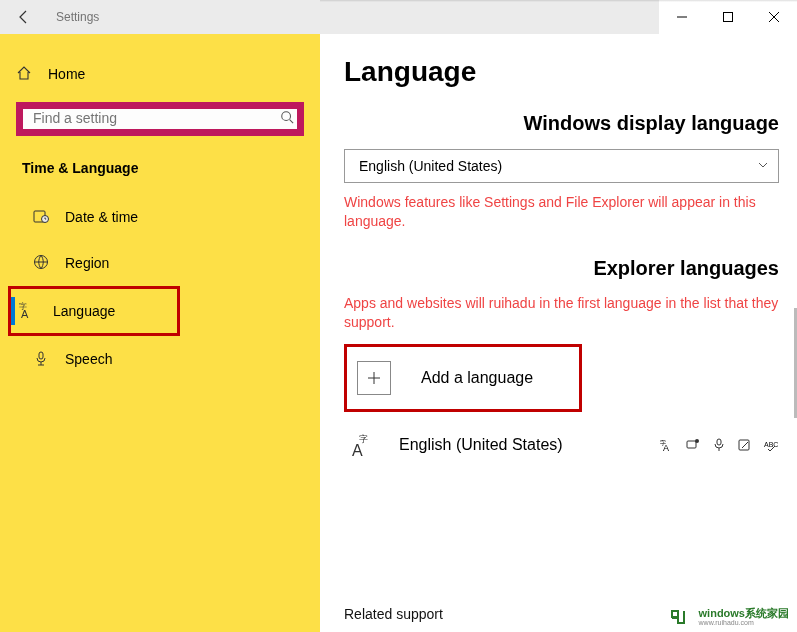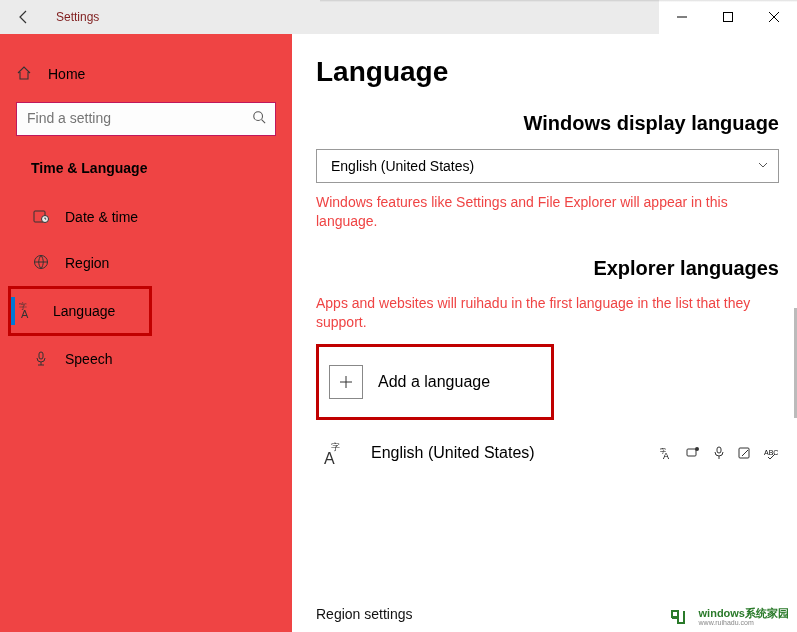--- a/index.html
+++ b/index.html
@@ -1,42 +1,42 @@
 <!DOCTYPE html>
 <html><head>
 <meta charset="utf-8">
 <style>
   * { box-sizing: border-box; margin: 0; padding: 0; font-family: "Segoe UI", Arial, sans-serif; }
   body { width: 797px; height: 632px; background: #fff; overflow: hidden; position: relative; }
   .titlebar { height: 34px; display: flex; align-items: center; background: #ebebeb; }
   .back-btn { width: 48px; height: 34px; display: flex; align-items: center; justify-content: center; color: #333; }
-  .title-text { font-size: 12px; color: #7f1d1d; margin-left: 8px; }
+  .title-text { font-size: 12px; color: #737373; margin-left: 8px; }
   .win-controls { margin-left: auto; display: flex; }
   .win-btn { width: 46px; height: 34px; display: flex; align-items: center; justify-content: center; color: #222; background: #fff; }
   .win-btn svg { width: 10px; height: 10px; }
   .body-area { display: flex; height: calc(632px - 34px); }
-  .sidebar { width: 292px; background: #ef4444; padding-top: 20px; position: relative; }
+  .sidebar { width: 320px; background: #fde047; padding-top: 20px; position: relative; }
   .home-row { display: flex; align-items: center; height: 40px; padding-left: 16px; gap: 16px; font-size: 14px; color: #000; }
   .search-wrap { margin: 8px 16px 18px 16px; }
-  .search-box { width: 100%; height: 34px; border: 1px solid #be185d; background: #fdfdfd; padding: 0 34px 2px 10px; font-size: 14px; color: #666; position: relative; }
+  .search-box { width: 100%; height: 34px; border: 7px solid #be185d; background: #fdfdfd; padding: 0 34px 2px 10px; font-size: 14px; color: #666; position: relative; }
   .search-container { position: relative; }
   .search-icon-pos { position: absolute; right: 10px; top: 50%; transform: translateY(-50%); color: #555; }
-  .category-head { font-size: 14px; font-weight: 600; padding: 6px 16px 18px 31px; color: #000; }
+  .category-head { font-size: 14px; font-weight: 600; padding: 6px 16px 18px 22px; color: #000; }
   .nav-item { display: flex; align-items: center; height: 46px; padding-left: 33px; gap: 16px; font-size: 14px; color: #000; position: relative; }
   .nav-item.selected::before { content: ""; position: absolute; left: 0; top: 8px; bottom: 8px; width: 4px; background: #0078d4; }
   .highlight-lang { border: 3px solid #c00000; margin-left: 8px; margin-right: 140px; height: 50px; }
   .highlight-lang .nav-item { height: 100%; padding-left: 8px; }
   .content { flex: 1; padding: 22px 18px 0 24px; overflow: hidden; position: relative; }
   .page-title { font-size: 28px; font-weight: 600; margin-bottom: 24px; color: #000; }
   .section-h { font-size: 20px; font-weight: 600; margin-bottom: 14px; color: #000; text-align: right; }
   .dropdown { width: 100%; height: 34px; border: 1px solid #999; background: #fff; padding: 0 30px 0 14px; font-size: 14px; display: flex; align-items: center; position: relative; margin-bottom: 10px; }
   .dropdown .chev { position: absolute; right: 10px; top: 50%; transform: translateY(-50%); color: #555; font-size: 10px; }
   .desc { font-size: 14px; color: #ef4444; line-height: 1.35; margin-bottom: 26px; }
   .add-lang-wrap { border: 3px solid #c00000; width: 238px; margin-bottom: 8px; }
-  .add-lang { display: flex; align-items: center; height: 70px; padding: 0 10px; gap: 15px; }
+  .add-lang { display: flex; align-items: center; height: 62px; padding: 0 10px; gap: 30px; }
   .plus-box { width: 34px; height: 34px; border: 1px solid #888; display: flex; align-items: center; justify-content: center; font-size: 18px; color: #333; }
   .lang-row { display: flex; align-items: center; min-height: 50px; padding: 4px 0; gap: 18px; }
   .lang-glyph { width: 34px; display: flex; align-items: center; justify-content: center; margin-left: 3px; }
   .feature-icons { margin-left: auto; display: flex; gap: 10px; align-items: center; }
   .feature-icons span { width: 16px; height: 16px; display: flex; align-items: center; justify-content: center; color: #333; }
   .related { position: absolute; bottom: 10px; left: 24px; font-size: 14px; color: #111; }
   .watermark { position: absolute; right: 8px; bottom: 6px; font-size: 11px; color: #2a7a2a; font-weight: bold; display: flex; align-items: center; gap: 12px; line-height: 1; }
   .watermark .sub { font-size: 7px; color: #888; font-weight: normal; display: block; }
   .shadow-line { position: absolute; top: 0; left: 320px; right: 0; height: 2px; background: linear-gradient(#00000022, transparent); pointer-events: none; }
   .scroll-thumb { position: absolute; right: 0; top: 274px; width: 3px; height: 110px; background: #bbb; }
@@ -200,21 +200,21 @@
           </span>
         <span>
             <svg width="14" height="14" viewBox="0 0 14 14">
               <text x="0" y="9" font-size="7">ABC</text>
               <path d="M4 11 L6 13 L11 8" stroke="#333" fill="none"></path>
             </svg>
           </span>
       </div>
     </div>
 
-    <div class="related">Region settings</div>
+    <div class="related">Related support</div>
     <div class="scroll-thumb"></div>
   </div>
 </div>
 
 <div class="shadow-line"></div>
 
 <div class="watermark">
   <svg width="18" height="18" viewBox="0 0 18 18">
       <path d="M3 3 H9 V9 H3 Z M3 10 H9 V15 H15 V3" stroke="#2a7a2a" stroke-width="2" fill="none"></path>
     </svg>

